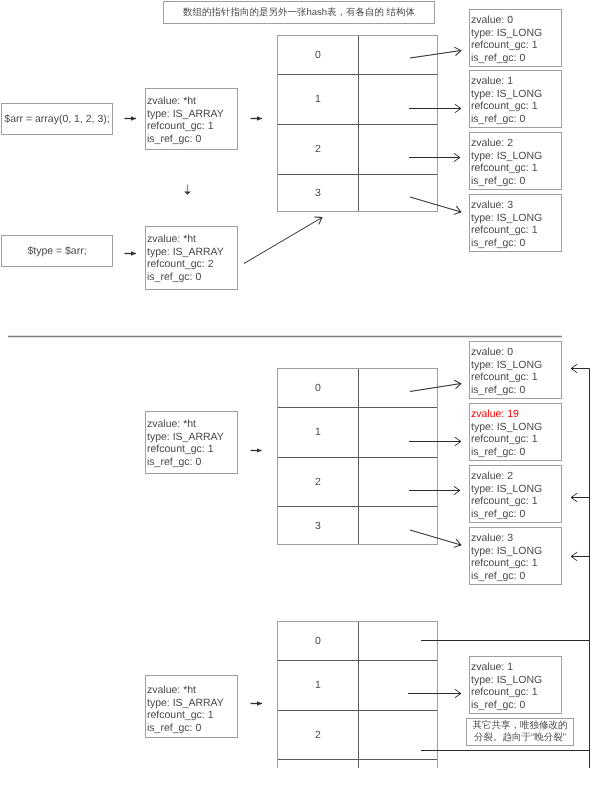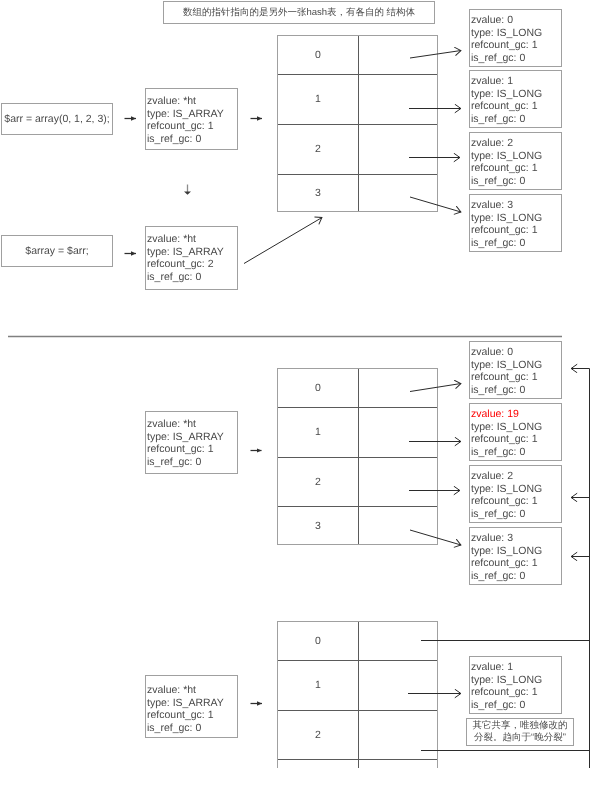--- a/index.html
+++ b/index.html
@@ -46,21 +46,21 @@
       <div>refcount_gc: 1</div>
       <div>is_ref_gc: 0</div>
     </div>
   <svg class="abs" style="left:0;top:0;width:593px;height:800px;overflow:visible">
       <line x1="250.5" y1="118.5" x2="262" y2="118.5" stroke="#2f2f2f" stroke-width="1.25" marker-end="url(#ahsolid)"></line>
     </svg>
   <svg class="abs" style="left:0;top:0;width:593px;height:800px;overflow:visible">
       <line x1="187.5" y1="184.5" x2="187.5" y2="192" stroke="#8c8c8c" stroke-width="1.3"></line>
       <path d="M184.0,191.5 L191.0,191.5 L187.5,194.8 z" fill="#3a3a3a"></path>
     </svg>
-  <div class="abs bx vbox" style="left:1px;top:235px;width:112px;height:32px">$array = $arr;</div>
+  <div class="abs bx vbox" style="left:1px;top:235px;width:112px;height:32px">$type = $arr;</div>
   <svg class="abs" style="left:0;top:0;width:593px;height:800px;overflow:visible">
       <line x1="124.5" y1="253.5" x2="136" y2="253.5" stroke="#2f2f2f" stroke-width="1.25" marker-end="url(#ahsolid)"></line>
     </svg>
   <div class="abs bx zbox pad6" style="left:145px;top:226px;width:93px;height:64px">
       <div>zvalue: *ht</div>
       <div>type: IS_ARRAY</div>
       <div>refcount_gc: 2</div>
       <div>is_ref_gc: 0</div>
     </div>
   <div class="abs bx" style="left:277px;top:35px;width:161px;height:177px">

